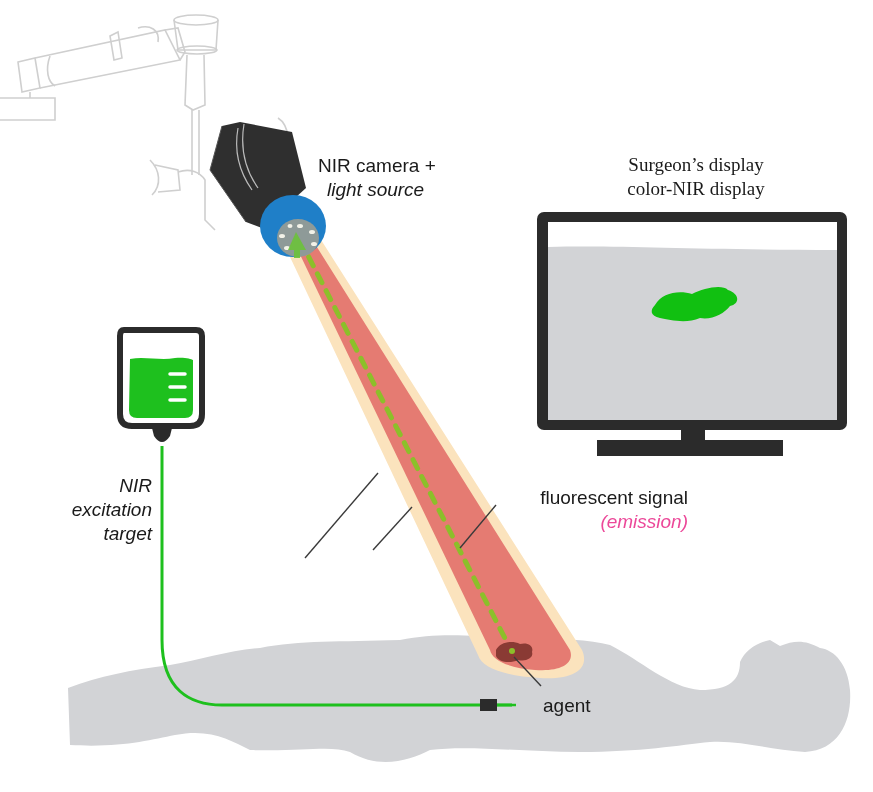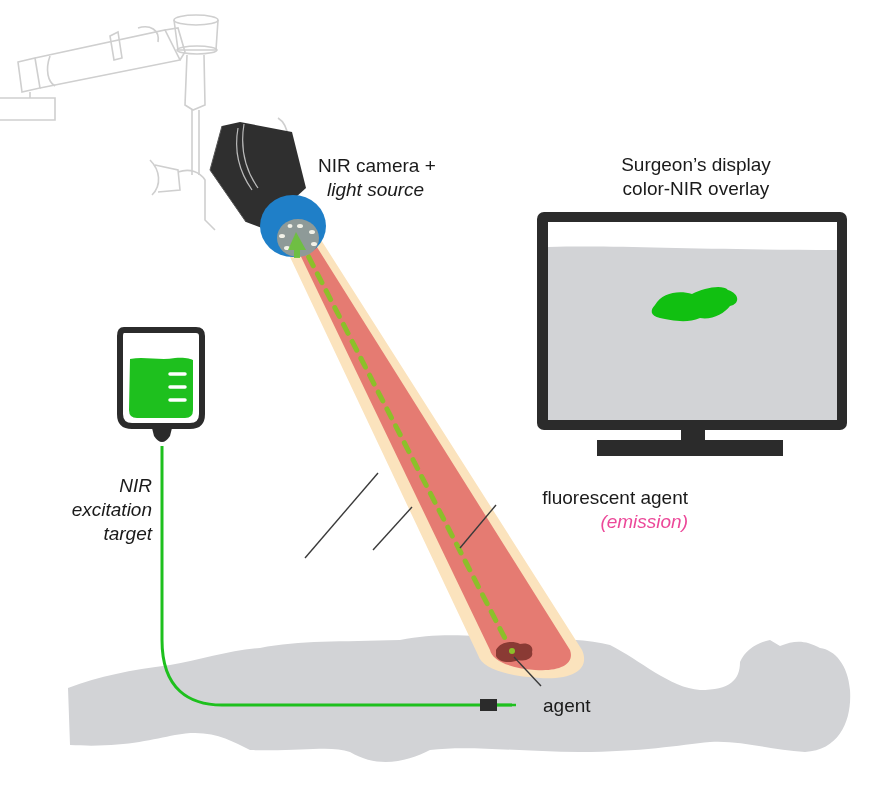--- a/index.html
+++ b/index.html
@@ -1,20 +1,20 @@
 <!DOCTYPE html>
 <html><head>
 <meta charset="utf-8">
 <style>
   html, body { margin: 0; padding: 0; background: #ffffff; }
   body { width: 873px; height: 792px; position: relative; overflow: hidden;
          font-family: "Liberation Sans", sans-serif; }
   #stage { position: absolute; left: 0; top: 0; width: 873px; height: 792px; }
   .lbl { position: absolute; color: #1a1a1a; font-size: 19px; line-height: 24px; white-space: nowrap; }
-  .lbl.center { text-align: center; }
+  .lbl.center { text-align: center; font-family: Liberation Serif, serif; }
   .lbl.right { text-align: right; }
   .em { color: #ec4899; font-style: italic; }
 </style>
 </head>
 <body>
 
 <div id="stage">
   <svg width="873" height="792" viewBox="0 0 873 792">
 
     <g fill="none" stroke="#cfcfcf" stroke-width="1.6">
@@ -105,31 +105,31 @@
   </svg>
 
   
   <div class="lbl" style="left:318px; top:154px;">
     <div>NIR camera +</div>
     <div style="padding-left:9px;font-style:italic;">light source</div>
   </div>
 
   <div class="lbl center" style="left:591px; top:153px; width:210px;">
     <div>Surgeon’s display</div>
-    <div>color-NIR overlay</div>
+    <div>color-NIR display</div>
   </div>
 
   <div class="lbl right" style="left:50px; top:474px; width:102px;font-style:italic;">
     <div>NIR</div>
     <div>excitation</div>
     <div>target</div>
   </div>
 
 
   <div class="lbl right" style="left:500px; top:486px; width:188px;">
-    <div>fluorescent agent</div>
+    <div>fluorescent signal</div>
     <div class="em">(emission)</div>
   </div>
 
   <div class="lbl" style="left:543px; top:694px;">
     <div>agent</div>
   </div>
 </div>
 
 </body></html>

